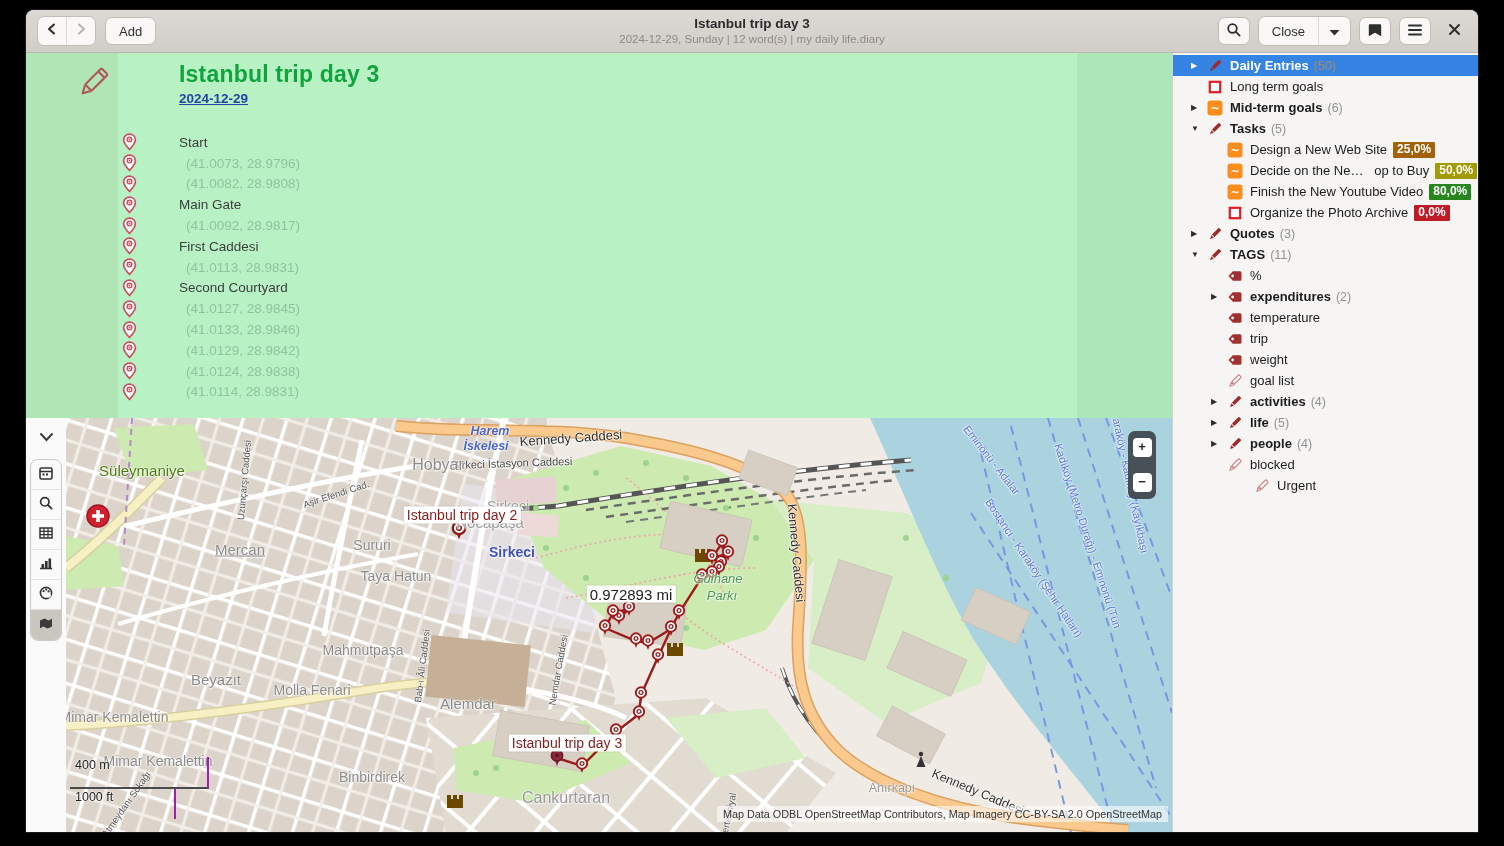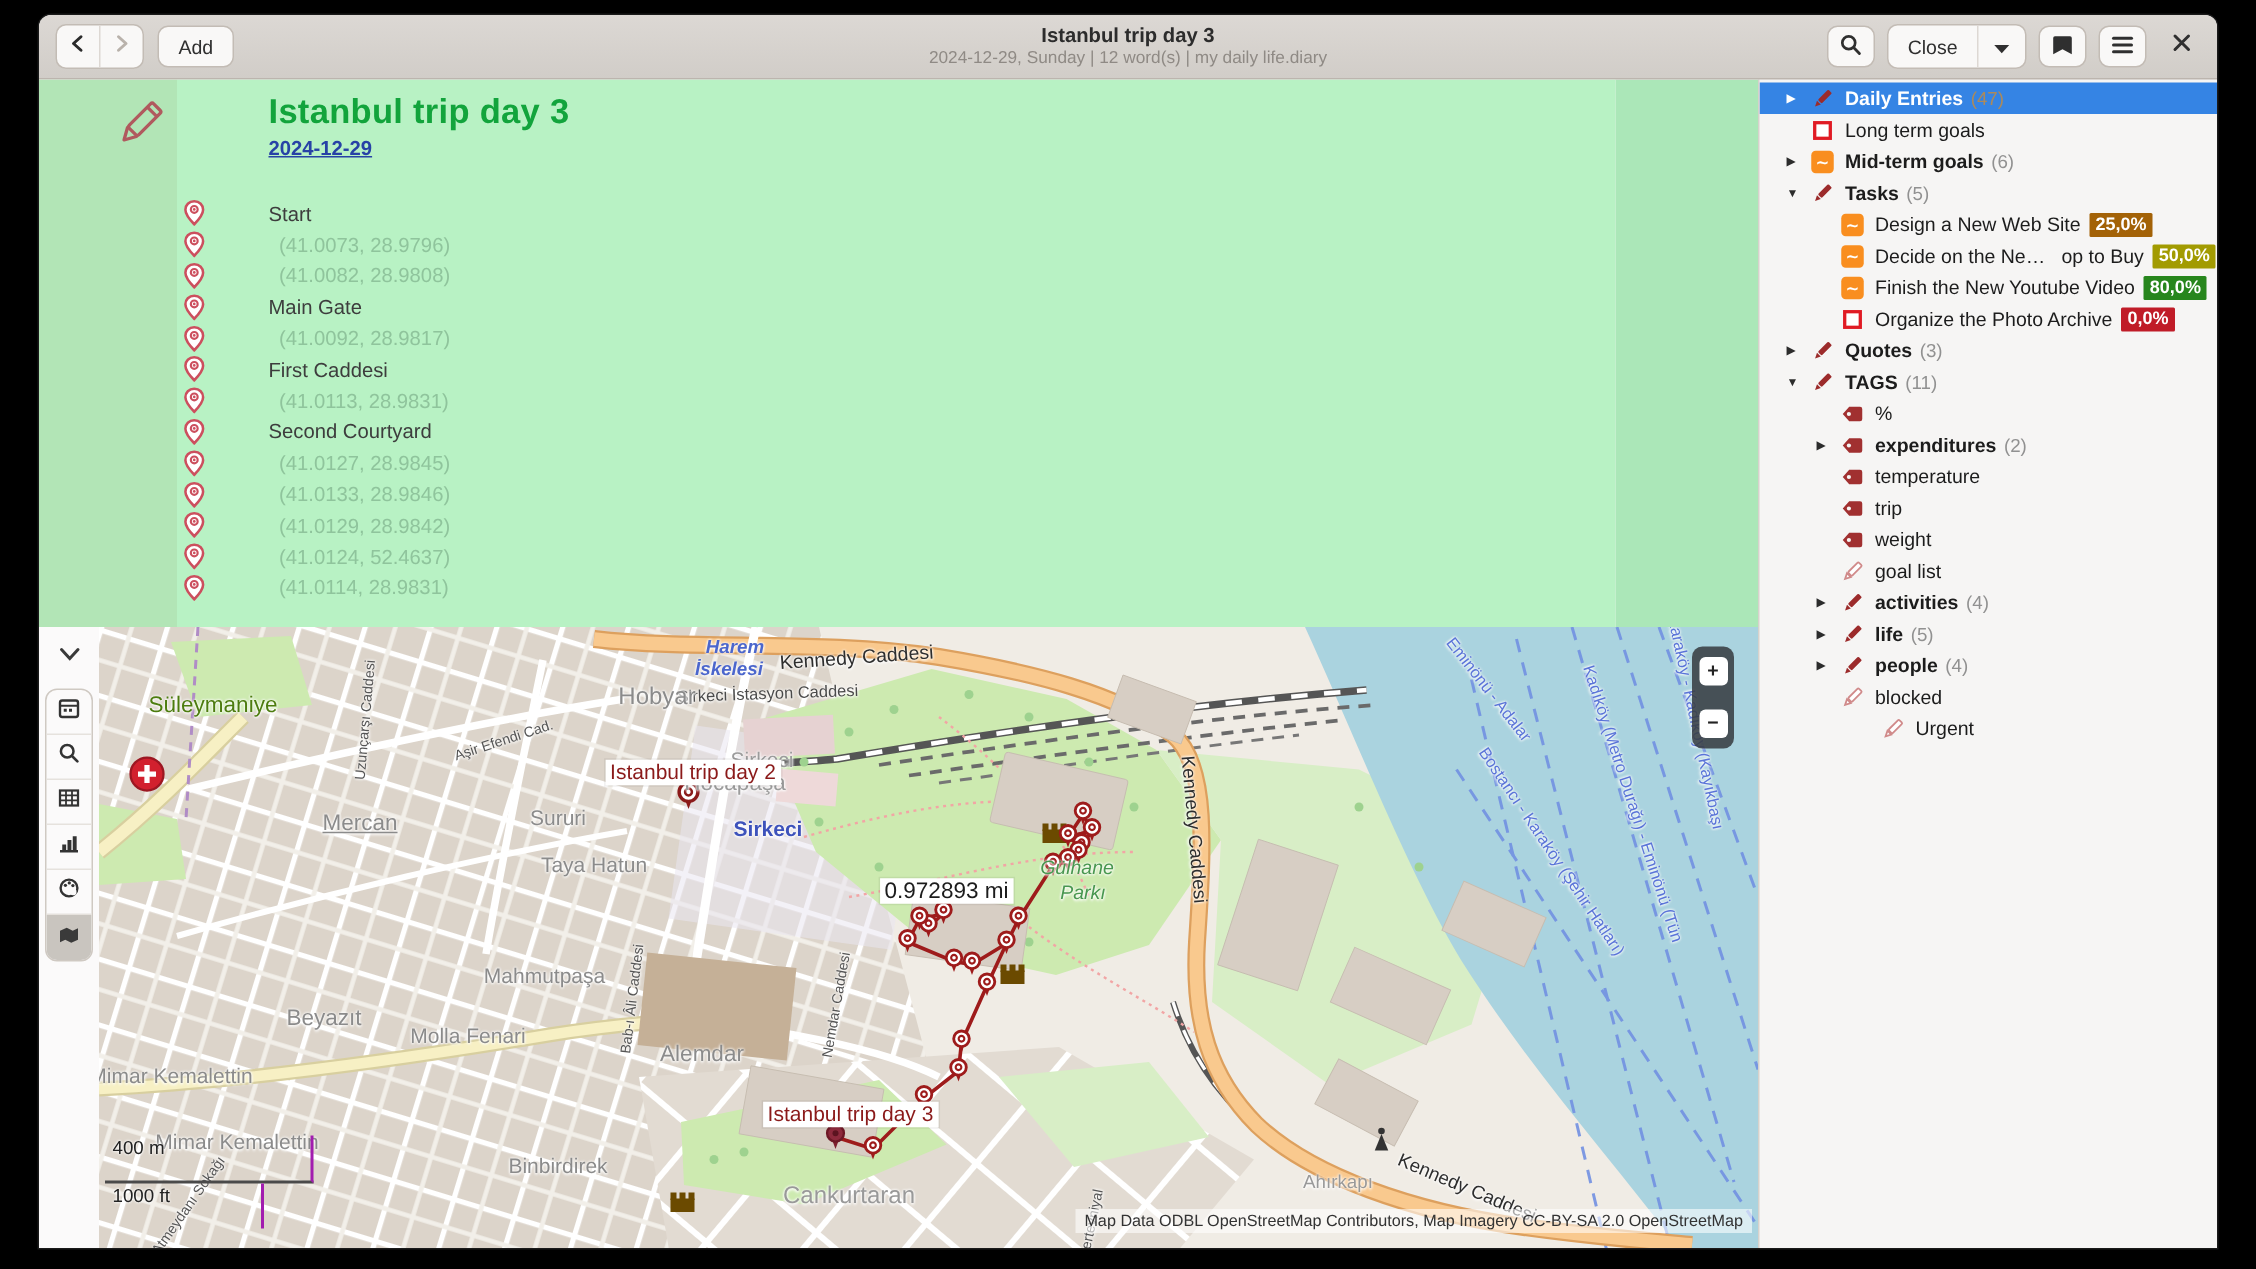--- a/index.html
+++ b/index.html
@@ -235,21 +235,21 @@
                     <circle cx="8.5" cy="6.6" r="0.9" fill="#cc4f5e"></circle>
                   </svg></span>
                 <span class="entry-label coord">(41.0129, 28.9842)</span>
               </div>
               <div class="entry-row">
                 <span class="entry-pin"><svg width="17" height="18" viewBox="0 0 17 18">
                     <path d="M8.5,1.2 C12,1.2 14.4,3.7 14.4,6.8 C14.4,10.4 8.5,16.5 8.5,16.5 C8.5,16.5 2.6,10.4 2.6,6.8 C2.6,3.7 5,1.2 8.5,1.2 Z" fill="#fff" stroke="#cc4f5e" stroke-width="1.7"></path>
                     <circle cx="8.5" cy="6.6" r="2.3" fill="#fff" stroke="#cc4f5e" stroke-width="1.4"></circle>
                     <circle cx="8.5" cy="6.6" r="0.9" fill="#cc4f5e"></circle>
                   </svg></span>
-                <span class="entry-label coord">(41.0124, 52.4637)</span>
+                <span class="entry-label coord">(41.0124, 28.9838)</span>
               </div>
               <div class="entry-row">
                 <span class="entry-pin"><svg width="17" height="18" viewBox="0 0 17 18">
                     <path d="M8.5,1.2 C12,1.2 14.4,3.7 14.4,6.8 C14.4,10.4 8.5,16.5 8.5,16.5 C8.5,16.5 2.6,10.4 2.6,6.8 C2.6,3.7 5,1.2 8.5,1.2 Z" fill="#fff" stroke="#cc4f5e" stroke-width="1.7"></path>
                     <circle cx="8.5" cy="6.6" r="2.3" fill="#fff" stroke="#cc4f5e" stroke-width="1.4"></circle>
                     <circle cx="8.5" cy="6.6" r="0.9" fill="#cc4f5e"></circle>
                   </svg></span>
                 <span class="entry-label coord">(41.0114, 28.9831)</span>
               </div>
             </div>
@@ -621,21 +621,21 @@
           <span class="exp">▶</span>
           <span class="ticon">
             <svg width="16" height="16" viewBox="0 0 16 16">
               <g transform="rotate(45 8 8)">
                 <rect x="6.2" y="0.8" width="3.6" height="9.8" rx="0.8" fill="#9c2b2b"></rect>
                 <path d="M6.2,11.4 L9.8,11.4 L8,15 Z" fill="#9c2b2b"></path>
               </g>
             </svg>
           </span>
           <span class="tlabel">Daily Entries</span>
-          <span class="tcount">(47)</span>
+          <span class="tcount">(50)</span>
         </div>
         <div class="tree-row" style="padding-left: 16px;">
           <span class="exp"></span>
           <span class="ticon">
             <svg width="16" height="16" viewBox="0 0 16 16">
               <rect x="2.8" y="2.8" width="10.4" height="10.4" fill="#fff" stroke="#e01b24" stroke-width="2.2"></rect>
             </svg>
           </span>
           <span class="tlabel">Long term goals</span>
         </div>

